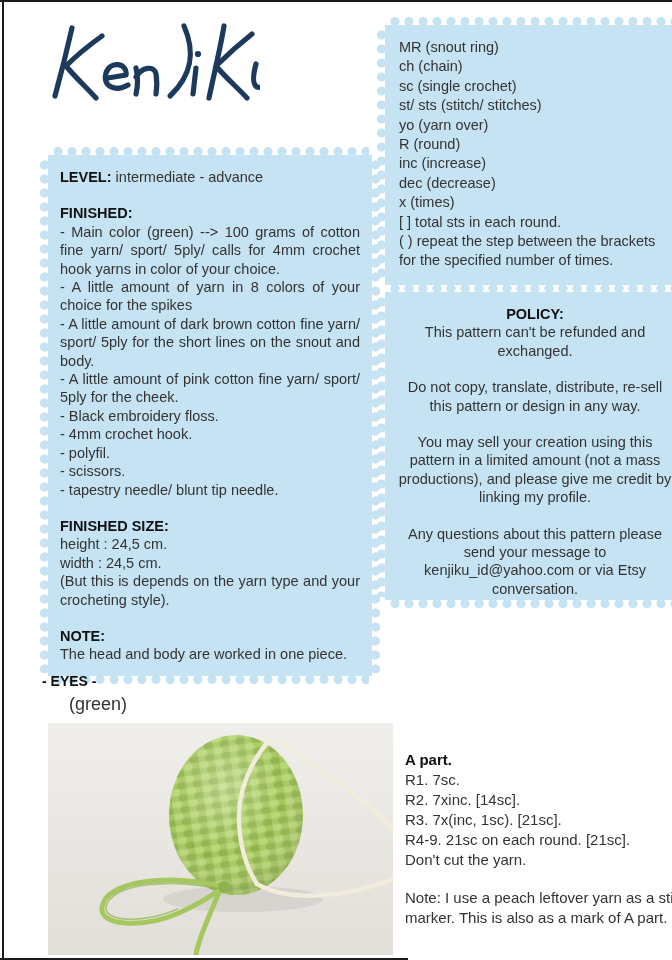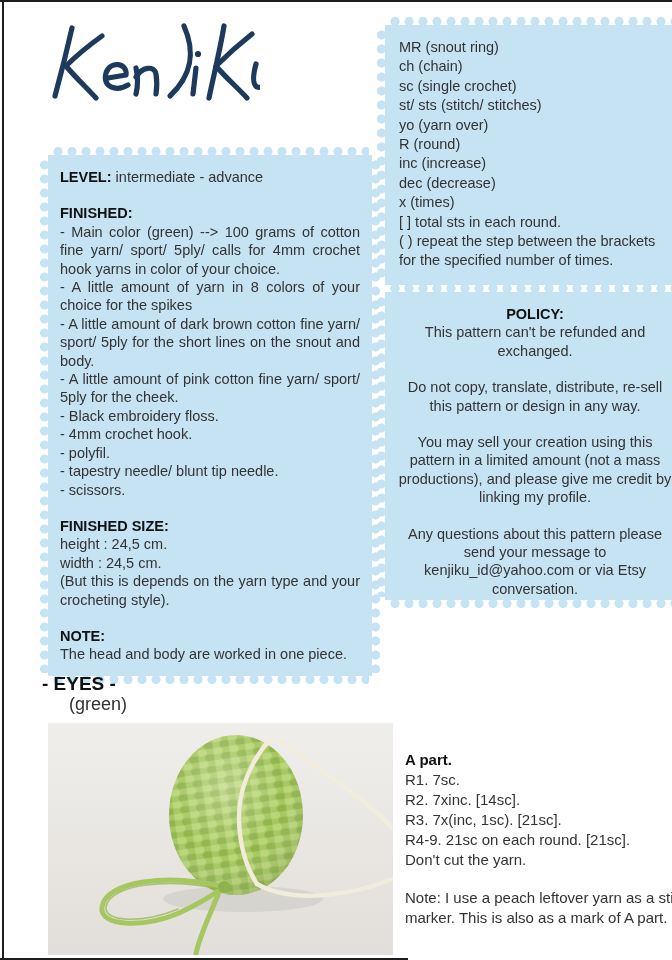--- a/index.html
+++ b/index.html
@@ -46,21 +46,21 @@
   .info-box .just{text-align:justify;}
   .gap{height:18px;}
   .bold{font-weight:bold;color:#111;}
 
   .abbr-box{left:385px;top:25px;width:300px;height:260px;padding:13px 14px;
     font-size:14.5px;line-height:19.4px;}
   .policy-box{left:385px;top:292px;width:300px;height:308px;padding:13px 11px;
     font-size:14.5px;line-height:18.4px;text-align:center;}
   .policy-box .para{margin:0 0 18px 0;}
 
-  .eyes-title{position:absolute;left:42px;top:673px;font-size:19px;font-weight:bold;color:#111;}
+  .eyes-title{position:absolute;left:42px;top:673px;font-size:14px;font-weight:bold;color:#111;}
   .eyes-sub{position:absolute;left:42px;top:694px;font-size:18px;margin-left:27px;}
 
   .photo{position:absolute;left:48px;top:723px;width:345px;height:232px;}
   .p-base{fill:var(--yarn-green);}
   .p-hi{fill:var(--yarn-green-light);}
   .p-lo{fill:var(--yarn-green-dark);}
   .yarn-cream{stroke:var(--yarn-cream);stroke-width:4.4;fill:none;stroke-linecap:round;}
   .yarn-green-s{stroke:var(--yarn-green);stroke-width:5;fill:none;stroke-linecap:round;}
   .yarn-green-s2{stroke:var(--yarn-green-dark);stroke-width:1.6;fill:none;stroke-linecap:round;opacity:.7;}
 
@@ -102,22 +102,22 @@
     <div class="bold">FINISHED:</div>
     <div>
 
     <div class="just">- Main color (green) --&gt; 100 grams of cotton fine yarn/ sport/ 5ply/ calls for 4mm crochet hook yarns in color of your choice.</div>
         <div class="just">- A little amount of yarn in 8 colors of your choice for the spikes</div>
         <div class="just">- A little amount of dark brown cotton fine yarn/ sport/ 5ply for the short lines on the snout and body.</div>
         <div class="just">- A little amount of pink cotton fine yarn/ sport/ 5ply for the cheek.</div>
         <div class="just">- Black embroidery floss.</div>
         <div class="just">- 4mm crochet hook.</div>
         <div class="just">- polyfil.</div>
+        <div class="just">- scissors.</div>
         <div class="just">- tapestry needle/ blunt tip needle.</div>
-        <div class="just">- scissors.</div>
       </div>
     <div class="gap"></div>
     <div class="bold">FINISHED SIZE:</div>
     <div>
 
     <div class="just">height :  24,5 cm.</div>
         <div class="just">width : 24,5 cm.</div>
         <div class="just">(But this is depends on the yarn type and your crocheting style).</div>
       </div>
     <div class="gap"></div>

